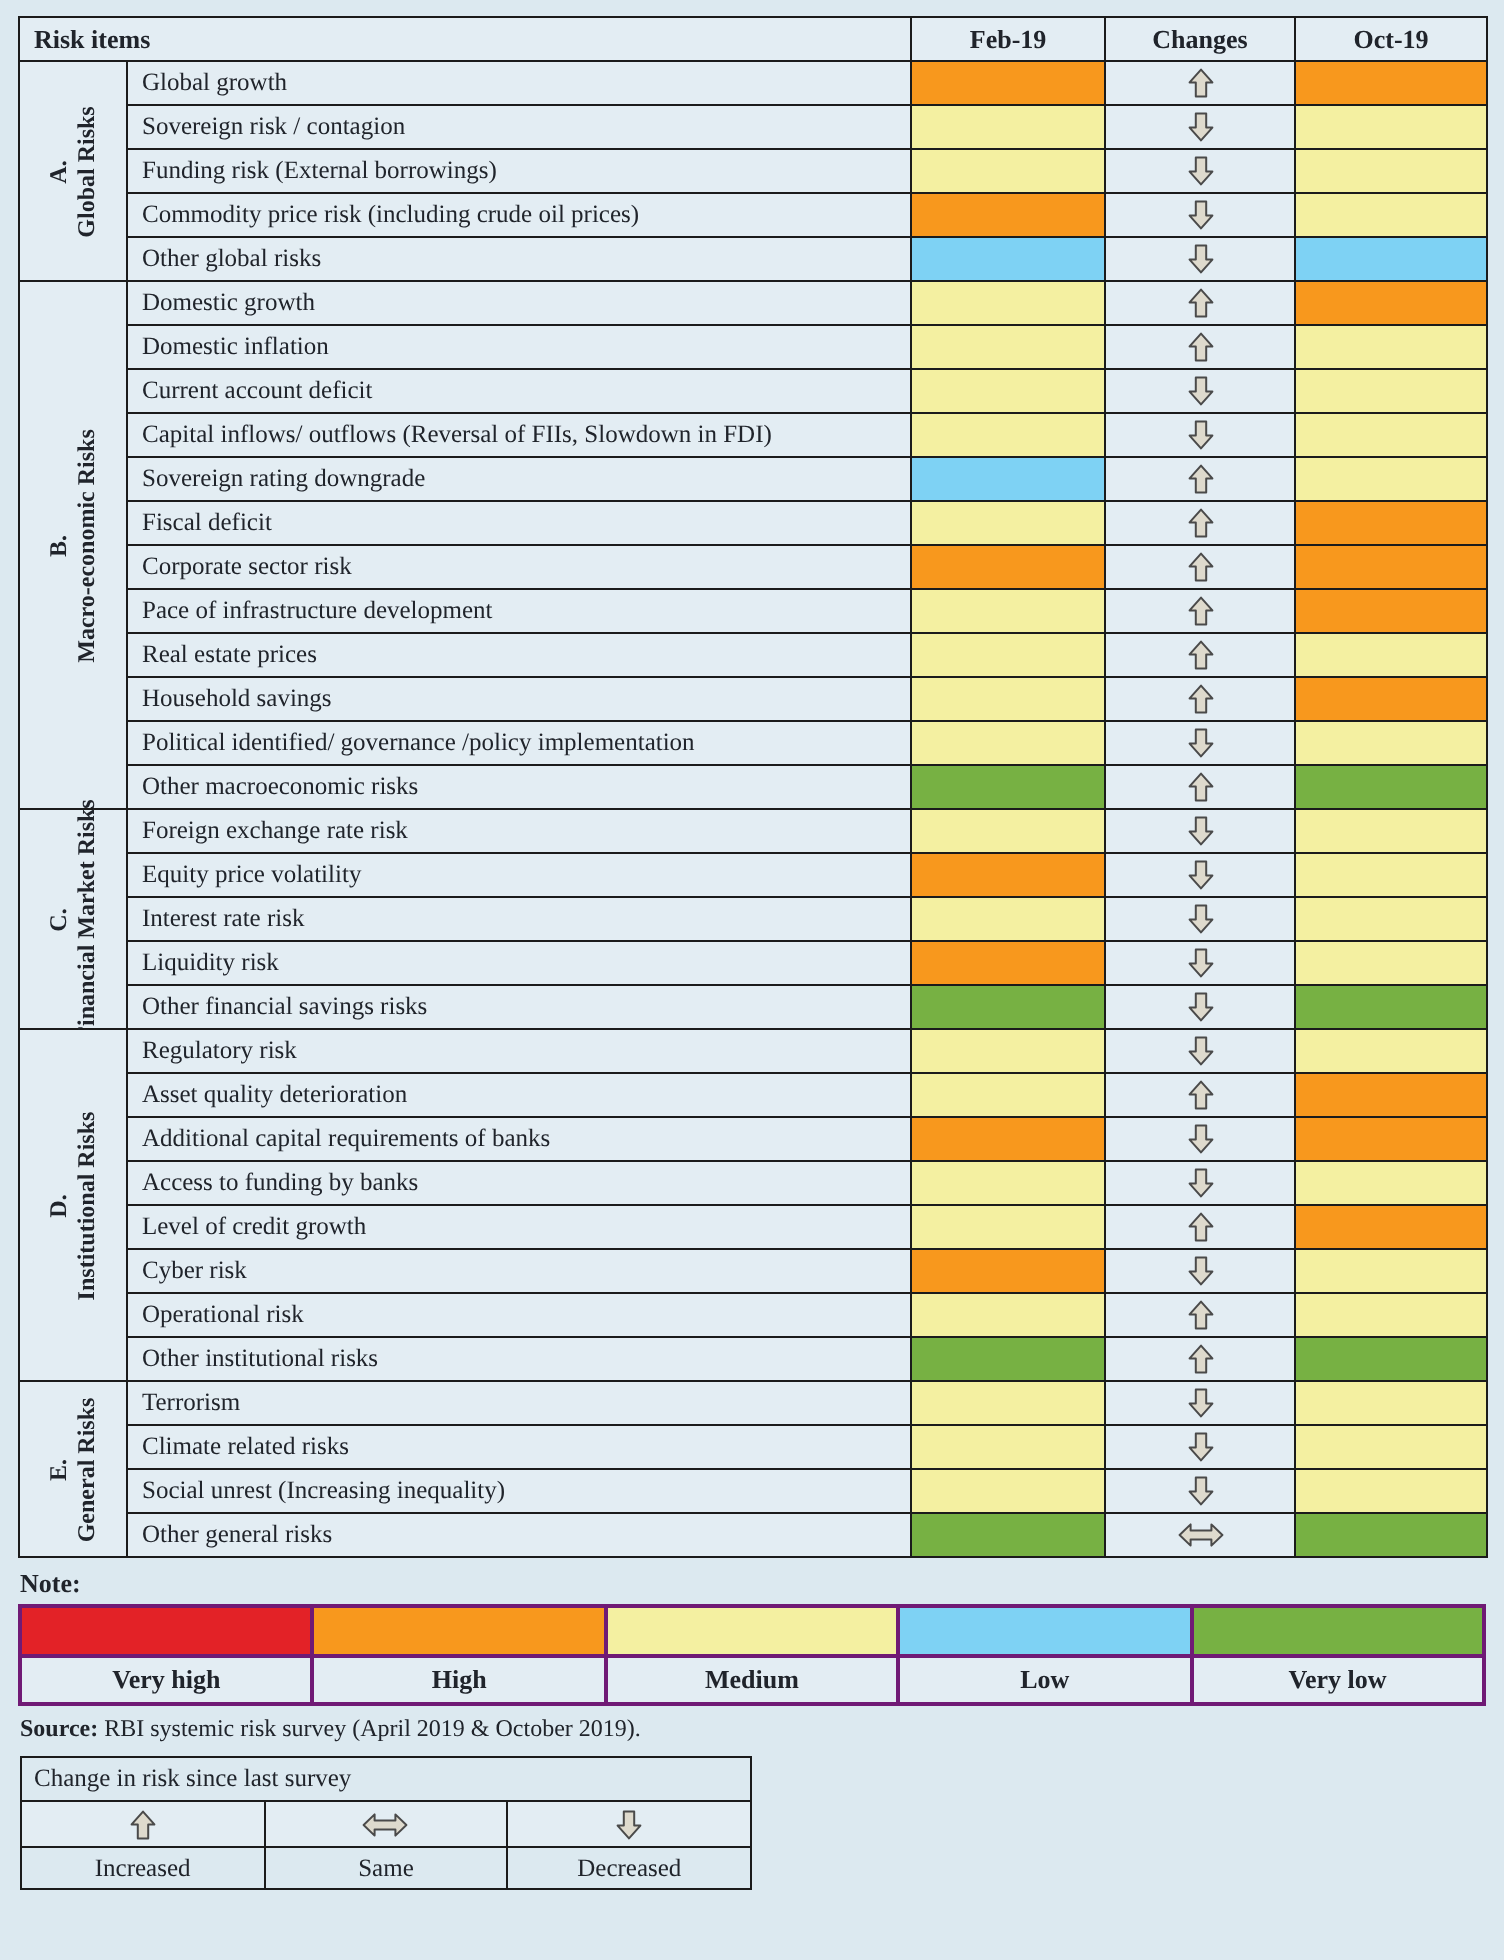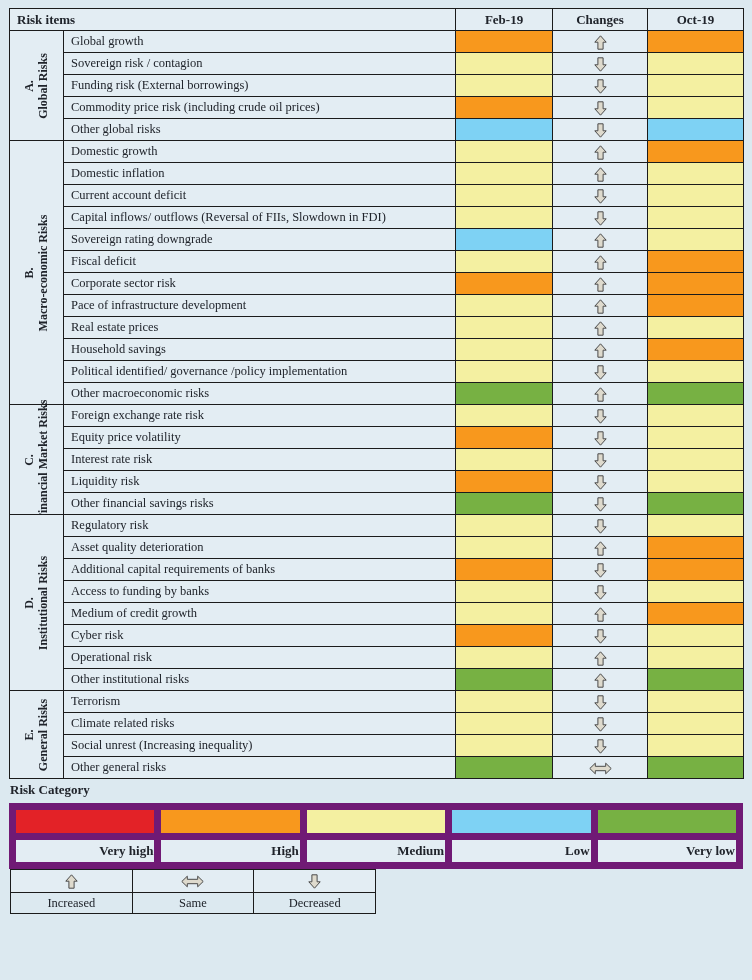--- a/index.html
+++ b/index.html
@@ -34,21 +34,21 @@
   .vlabel{
     position:absolute;top:50%;left:50%;
     transform:translate(-50%,-50%) rotate(-90deg);
     font-weight:bold;font-size:12px;line-height:1.15;
     text-align:center;white-space:nowrap;
   }
   .vlabel span{display:block;}
   .note-label{font-weight:bold;font-size:13px;margin:5px 0 2px 1px;}
   .riskcat-label{font-weight:bold;font-size:13px;margin:3px 0 5px 1px;}
   .legend-table{width:734px;border:1.5px solid #1b1b1b;}
-  .legend-table td{border:7px solid #701a75;text-align:right;}
+  .legend-table td{border:2px solid #701a75;}
   .legend-swatch{height:21px;}
   .legend-label{
     height:20px;text-align:center;font-weight:bold;font-size:13px;
     background:#e3edf3;
   }
   .source-line{font-size:12px;margin:4px 0 6px 1px;}
   .source-line b{font-weight:bold;}
   .change-table{width:366px;border:1px solid #1b1b1b;margin-left:1px;}
   .change-table td{border:1px solid #1b1b1b;font-size:12.5px;}
   .change-title-cell{padding:2px 6px;height:17px;}
@@ -305,21 +305,21 @@
         </tr>
         <tr>
           <td class="item-cell">Access to funding by banks</td>
           <td class="swatch-cell" style="background: rgb(244, 240, 161);"></td>
           <td class="change-cell"><span class="arrow-icon"><svg width="13" height="15" viewBox="0 0 13 15">
                 <polygon points="6.5,14.2 0.8,7.8 3.9,7.8 3.9,0.8 9.1,0.8 9.1,7.8 12.2,7.8" fill="#dedacd" stroke="#4a4a4a" stroke-width="1" stroke-linejoin="round"></polygon>
               </svg></span></td>
           <td class="swatch-cell" style="background: rgb(244, 240, 161);"></td>
         </tr>
         <tr>
-          <td class="item-cell">Medium of credit growth</td>
+          <td class="item-cell">Level of credit growth</td>
           <td class="swatch-cell" style="background: rgb(244, 240, 161);"></td>
           <td class="change-cell"><span class="arrow-icon"><svg width="13" height="15" viewBox="0 0 13 15">
                 <polygon points="6.5,0.8 12.2,7.2 9.1,7.2 9.1,14.2 3.9,14.2 3.9,7.2 0.8,7.2" fill="#dedacd" stroke="#4a4a4a" stroke-width="1" stroke-linejoin="round"></polygon>
               </svg></span></td>
           <td class="swatch-cell" style="background: rgb(248, 152, 29);"></td>
         </tr>
         <tr>
           <td class="item-cell">Cyber risk</td>
           <td class="swatch-cell" style="background: rgb(248, 152, 29);"></td>
           <td class="change-cell"><span class="arrow-icon"><svg width="13" height="15" viewBox="0 0 13 15">
@@ -377,44 +377,51 @@
           <td class="item-cell">Other general risks</td>
           <td class="swatch-cell" style="background: rgb(119, 177, 67);"></td>
           <td class="change-cell"><span class="arrow-icon"><svg width="23" height="13" viewBox="0 0 23 13">
                 <polygon points="0.8,6.5 6.3,1.2 6.3,4.3 16.7,4.3 16.7,1.2 22.2,6.5 16.7,11.8 16.7,8.7 6.3,8.7 6.3,11.8" fill="#dedacd" stroke="#4a4a4a" stroke-width="1" stroke-linejoin="round"></polygon>
               </svg></span></td>
           <td class="swatch-cell" style="background: rgb(119, 177, 67);"></td>
         </tr>
       </tbody>
   </table>
 
-  <div class="riskcat-label">Risk Category</div>
+  <div class="note-label">Note:</div>
 
   <table class="legend-table">
     <tbody>
       <tr id="legend-swatch-row">
           <td class="legend-swatch" style="width: 20%; background: rgb(227, 34, 39);"></td>
           <td class="legend-swatch" style="width: 20%; background: rgb(248, 152, 29);"></td>
           <td class="legend-swatch" style="width: 20%; background: rgb(244, 240, 161);"></td>
           <td class="legend-swatch" style="width: 20%; background: rgb(126, 210, 244);"></td>
           <td class="legend-swatch" style="width: 20%; background: rgb(119, 177, 67);"></td>
         </tr>
       <tr id="legend-label-row">
           <td class="legend-label">Very high</td>
           <td class="legend-label">High</td>
           <td class="legend-label">Medium</td>
           <td class="legend-label">Low</td>
           <td class="legend-label">Very low</td>
         </tr>
     </tbody>
   </table>
 
+  <div class="source-line">
+    <b>Source:</b>
+    <span>RBI systemic risk survey (April 2019 &amp; October 2019).</span>
+  </div>
 
   <table class="change-table">
     <tbody>
+      <tr>
+        <td class="change-title-cell" colspan="3">Change in risk since last survey</td>
+      </tr>
       <tr id="change-arrow-row">
           <td class="change-arrow-cell" style="width: 33.33%;"><span class="arrow-icon"><svg width="13" height="15" viewBox="0 0 13 15">
                 <polygon points="6.5,0.8 12.2,7.2 9.1,7.2 9.1,14.2 3.9,14.2 3.9,7.2 0.8,7.2" fill="#dedacd" stroke="#4a4a4a" stroke-width="1" stroke-linejoin="round"></polygon>
               </svg></span></td>
           <td class="change-arrow-cell" style="width: 33.33%;"><span class="arrow-icon"><svg width="23" height="13" viewBox="0 0 23 13">
                 <polygon points="0.8,6.5 6.3,1.2 6.3,4.3 16.7,4.3 16.7,1.2 22.2,6.5 16.7,11.8 16.7,8.7 6.3,8.7 6.3,11.8" fill="#dedacd" stroke="#4a4a4a" stroke-width="1" stroke-linejoin="round"></polygon>
               </svg></span></td>
           <td class="change-arrow-cell" style="width: 33.33%;"><span class="arrow-icon"><svg width="13" height="15" viewBox="0 0 13 15">
                 <polygon points="6.5,14.2 0.8,7.8 3.9,7.8 3.9,0.8 9.1,0.8 9.1,7.8 12.2,7.8" fill="#dedacd" stroke="#4a4a4a" stroke-width="1" stroke-linejoin="round"></polygon>
               </svg></span></td>

